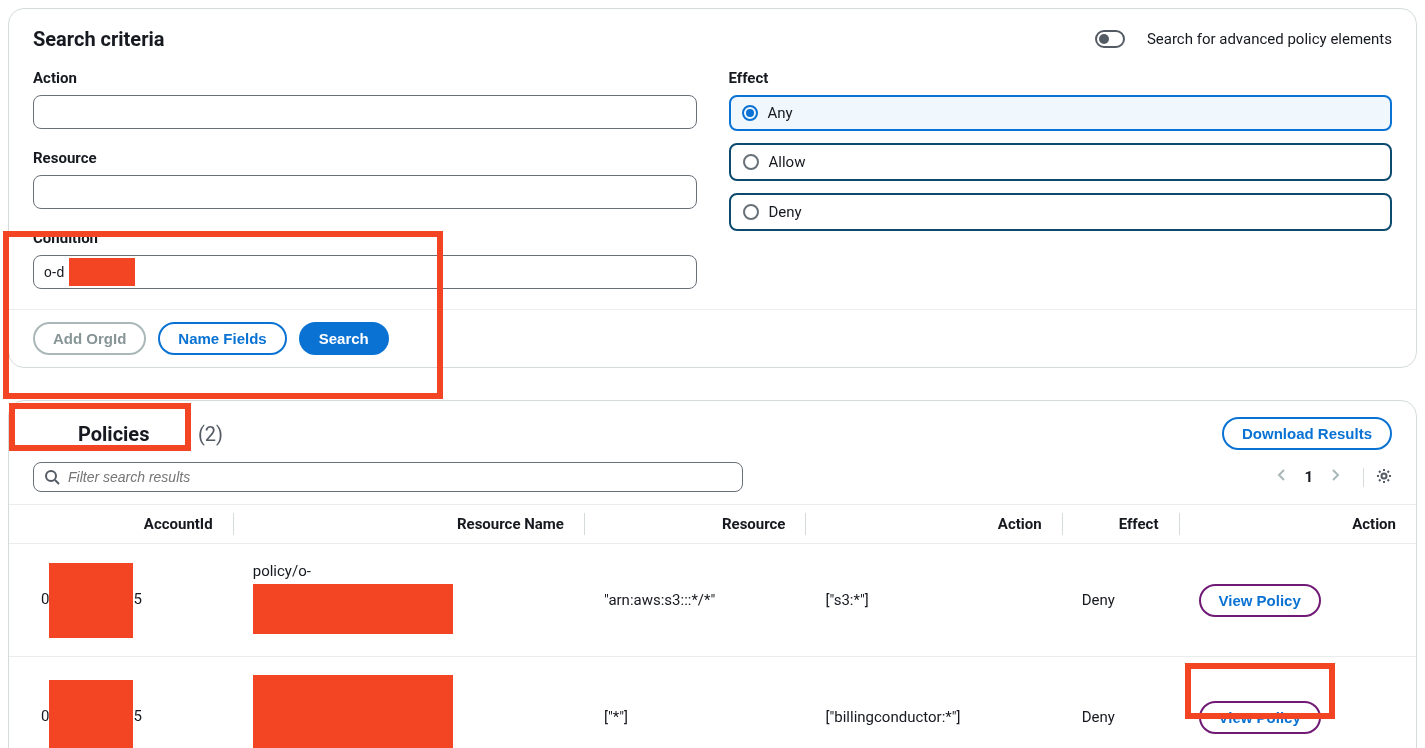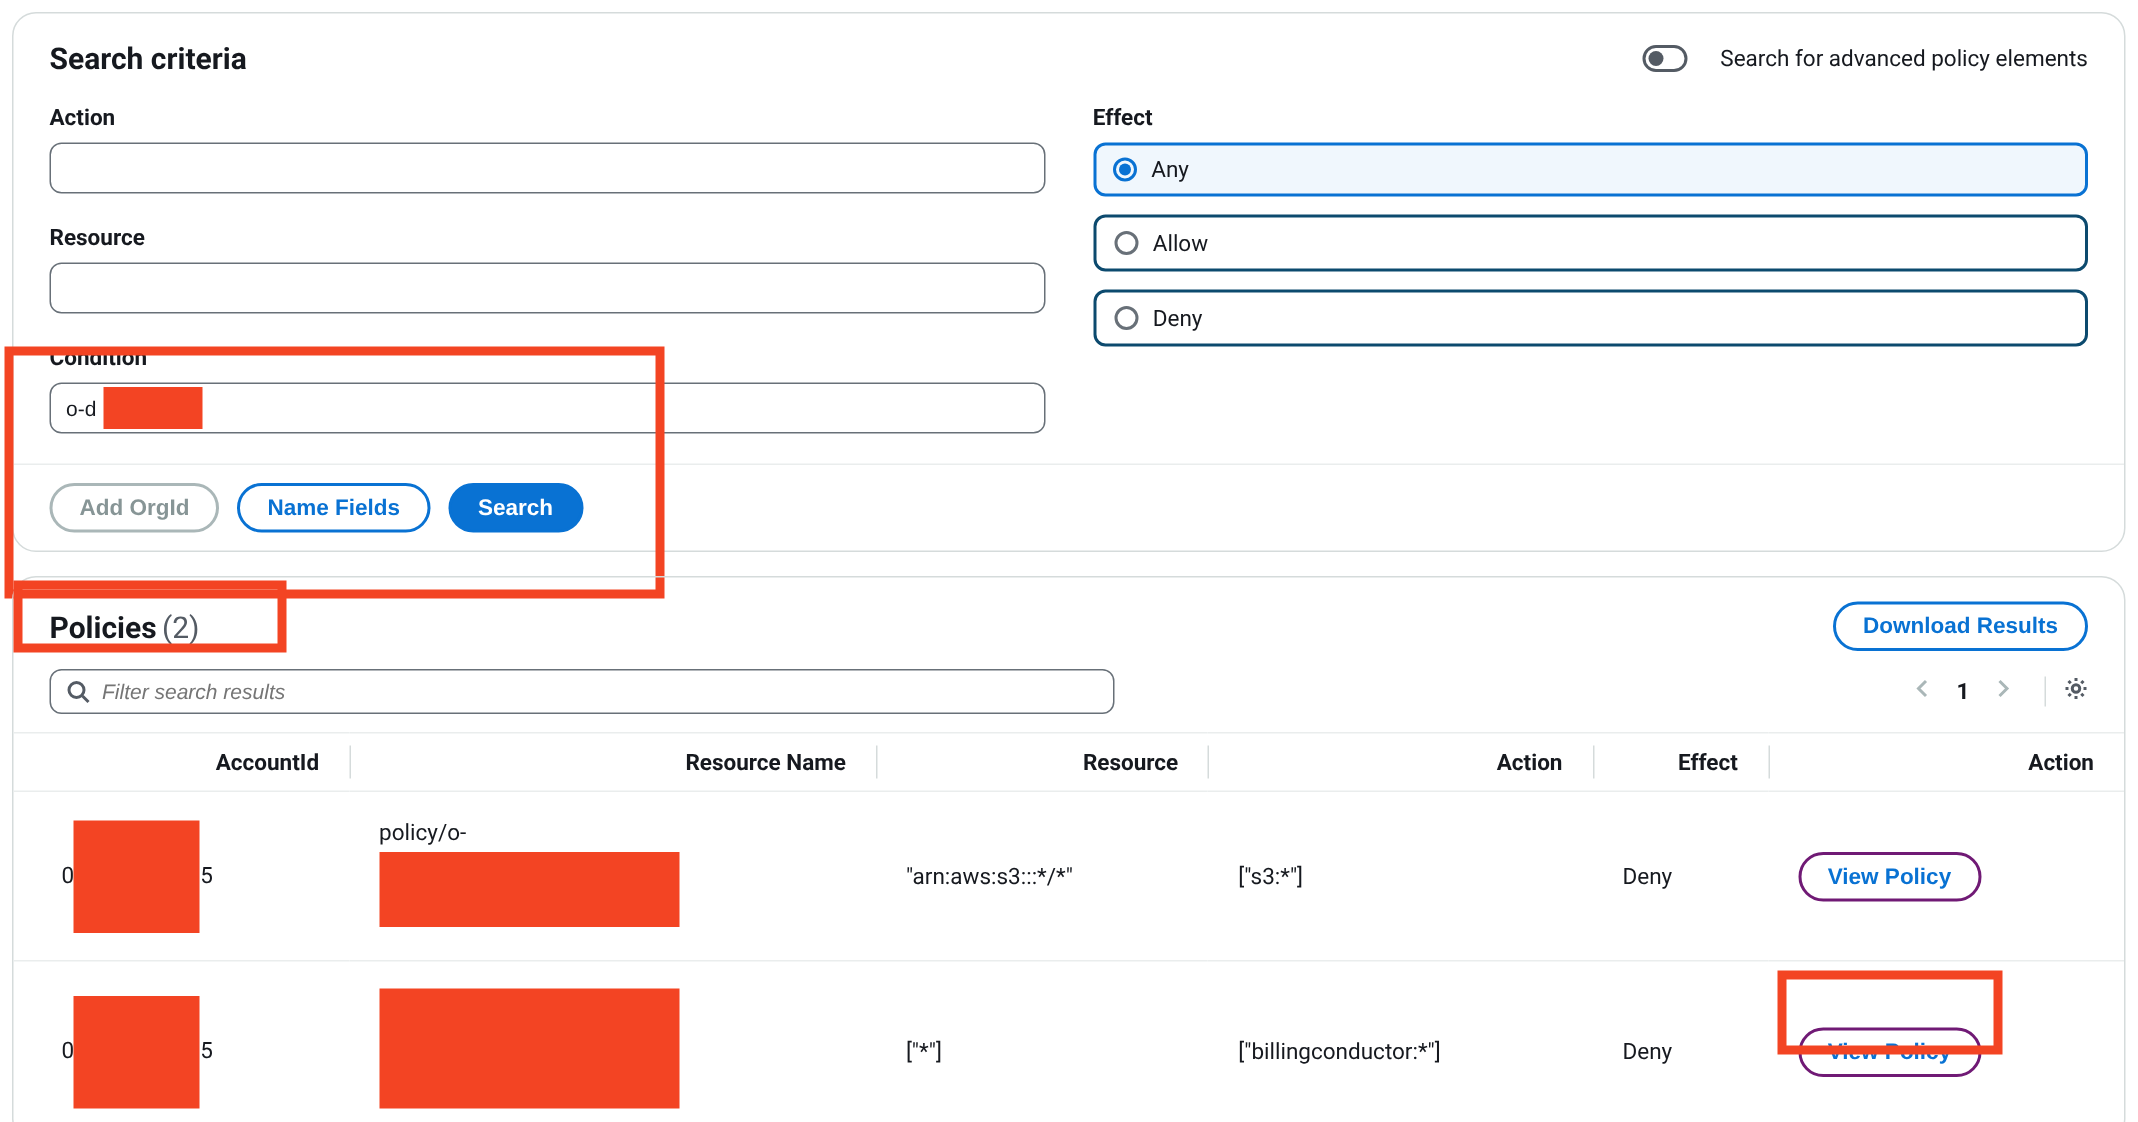--- a/index.html
+++ b/index.html
@@ -7,21 +7,21 @@
     font-family: -apple-system, BlinkMacSystemFont, "Segoe UI", Roboto, Helvetica, Arial, sans-serif;
     background: #fff;
     padding: 8px;
     color: #16191f;
     font-size: 14px;
   }
   .panel {
     border: 1px solid #d5dbdb;
     border-radius: 16px;
     padding: 18px 24px 0 24px;
-    margin-bottom: 16px;
+    margin-bottom: 32px;
   }
   .panel-header {
     display: flex;
     justify-content: space-between;
     align-items: center;
     margin-bottom: 18px;
   }
   .panel-title {
     font-size: 20px;
     font-weight: 700;
@@ -157,20 +157,21 @@
   }
   .results-header {
     display: flex;
     justify-content: space-between;
     align-items: center;
     padding: 16px 24px 6px 24px;
   }
   .results-title {
     font-size: 20px;
     font-weight: 700;
+    margin-left: 45px;
   }
   .results-count {
     font-weight: 400;
     color: #545b64;
   }
   .filter-row {
     display: flex;
     justify-content: space-between;
     align-items: center;
     padding: 6px 24px 12px 24px;

